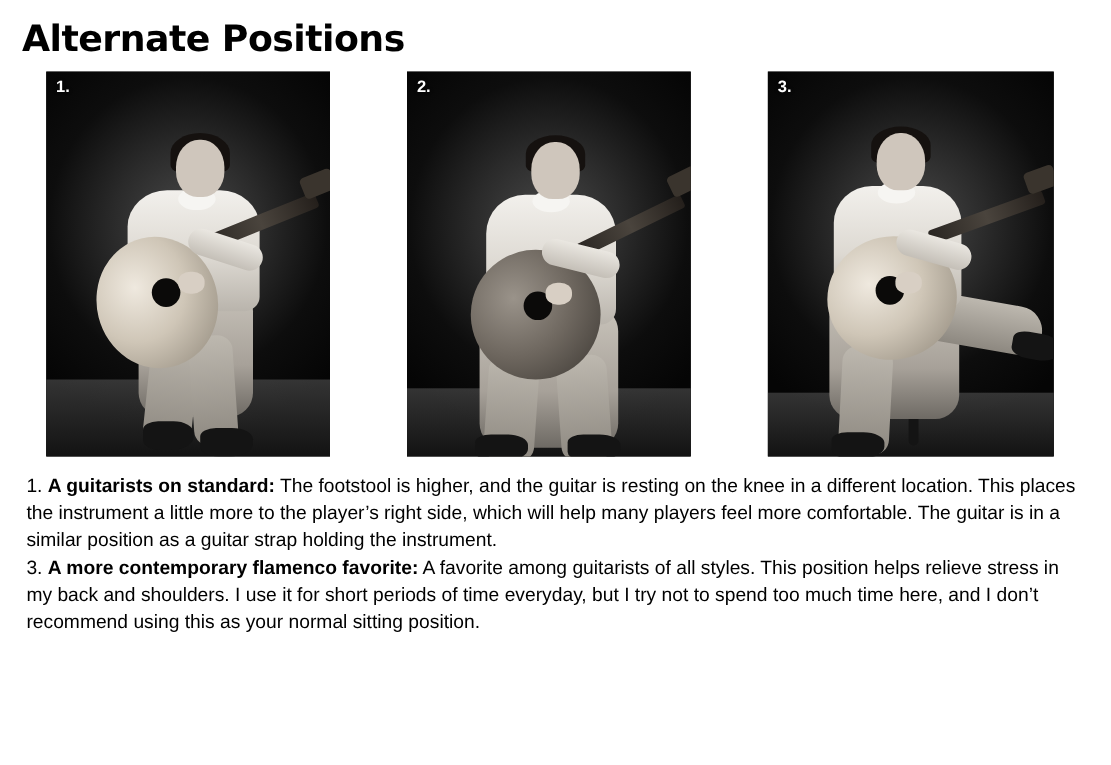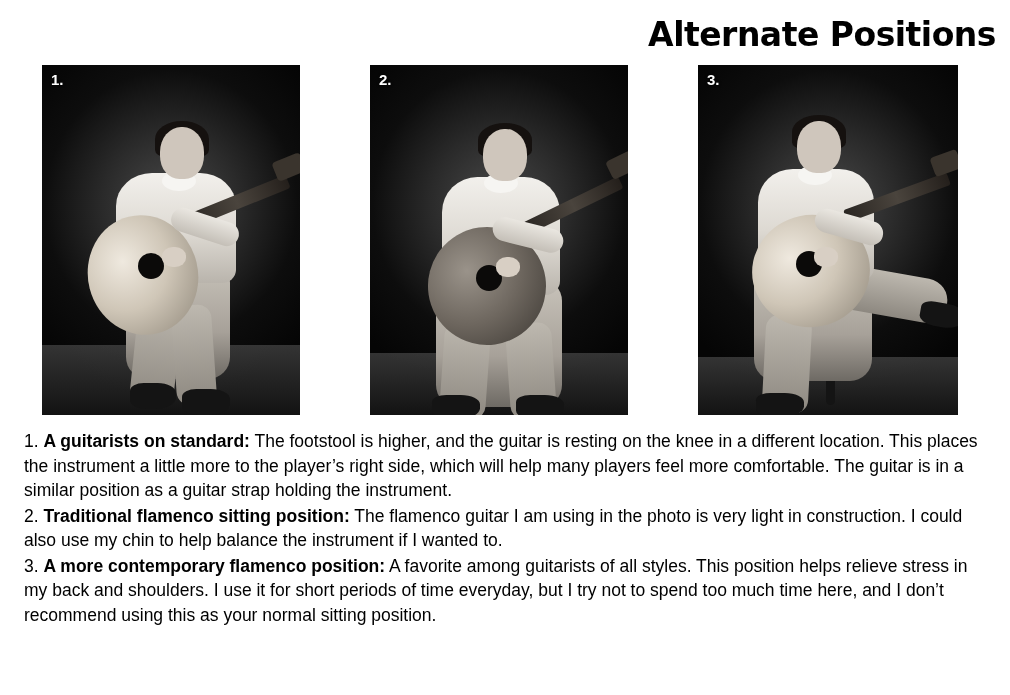--- a/index.html
+++ b/index.html
@@ -24,21 +24,20 @@
   }
 
   
   .page-title {
     font-size: 33px;
     font-weight: bold;
     letter-spacing: -0.5px;
     margin: 18px 0 0 6px;
     line-height: 1.0;
     font-family: "DejaVu Sans", sans-serif;
-    text-align: right;
   }
 
   
   .photo-row {
     display: flex;
     gap: 0;
     margin: 14px 0 0 0;
     padding-left: 28px;
     align-items: flex-start;
   }
@@ -256,17 +255,16 @@
         <div class="shape arm" style="left:116px;top:150px;width:70px;height:24px;transform:rotate(16deg);"></div>
         <div class="shape hand" style="left:116px;top:182px;width:24px;height:20px;"></div>
       </div>
       <span class="photo-num">3.</span>
     </div>
 
   </div>
 
   <div class="captions">
     <p class="caption-p"><span class="num">1. </span><b>A guitarists on standard:</b><span> The footstool is higher, and the guitar is resting on the knee in a different location. This places the instrument a little more to the player’s right side, which will help many players feel more comfortable. The guitar is in a similar position as a guitar strap holding the instrument.</span></p>
-    <p class="caption-p"><span class="num">2. </span><b>Traditional flamenco sitting position:</b><span> The flamenco guitar I am using in the photo is very light in construction. I could also use my chin to help balance the instrument if I wanted to.</span></p>
-    <p class="caption-p"><span class="num">3. </span><b>A more contemporary flamenco position:</b><span> A favorite among guitarists of all styles. This position helps relieve stress in my back and shoulders. I use it for short periods of time everyday, but I try not to spend too much time here, and I don’t recommend using this as your normal sitting position.</span></p>
+    <p class="caption-p"><span class="num">3. </span><b>A more contemporary flamenco favorite:</b><span> A favorite among guitarists of all styles. This position helps relieve stress in my back and shoulders. I use it for short periods of time everyday, but I try not to spend too much time here, and I don’t recommend using this as your normal sitting position.</span></p>
   </div>
 
 </div>
 
 </body></html>

